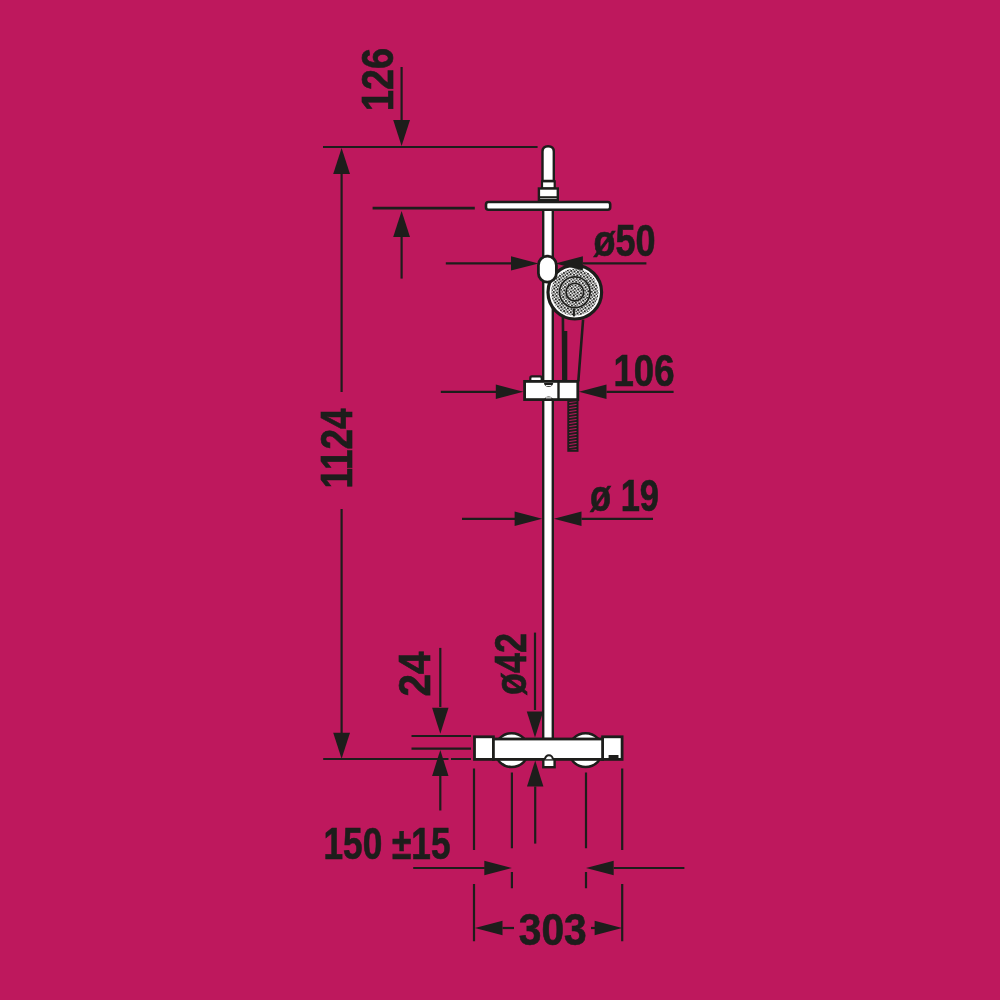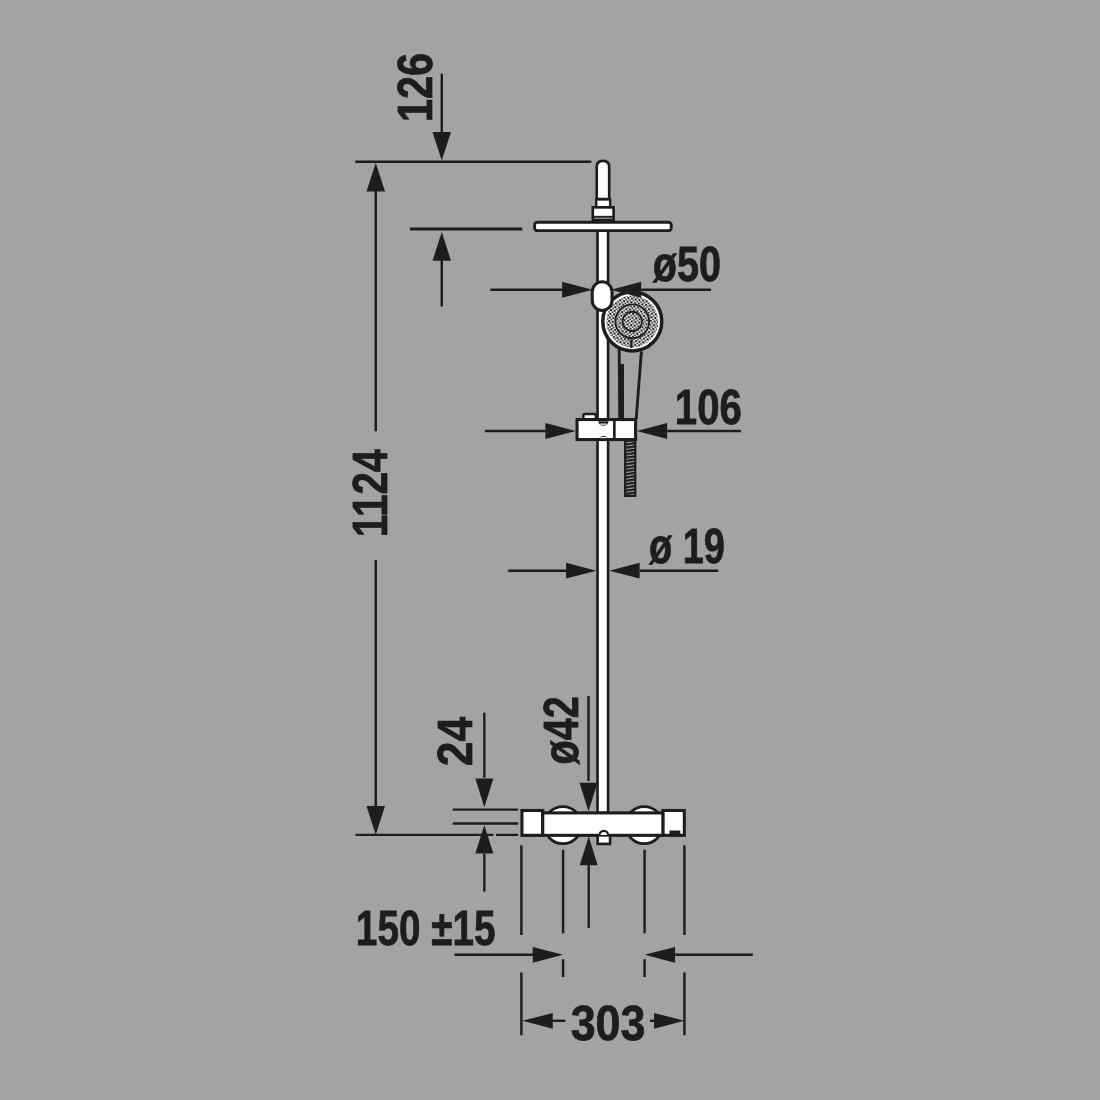--- a/index.html
+++ b/index.html
@@ -1,16 +1,16 @@
 <!DOCTYPE html>
 <html><head>
 <meta charset="utf-8">
 <style>
   html,body{margin:0;padding:0;background:#ffffff;}
-  .wrap{width:1000px;height:1000px;position:relative;background:#a3a3a3;}
+  .wrap{width:1000px;height:1000px;position:relative;background:#be185d;}
   text{font-family:"Liberation Sans",sans-serif;font-weight:bold;fill:#1d1d1b;stroke:#1d1d1b;stroke-width:0.7;}
 </style>
 </head>
 <body>
 
 <div class="wrap">
 <svg width="1000" height="1000" viewBox="0 0 1000 1000">
 <defs>
   <pattern id="dots" width="3.4" height="3.4" patternUnits="userSpaceOnUse" patternTransform="rotate(10)">
     <circle cx="1.05" cy="1.05" r="1.1" fill="#1d1d1b"></circle>

